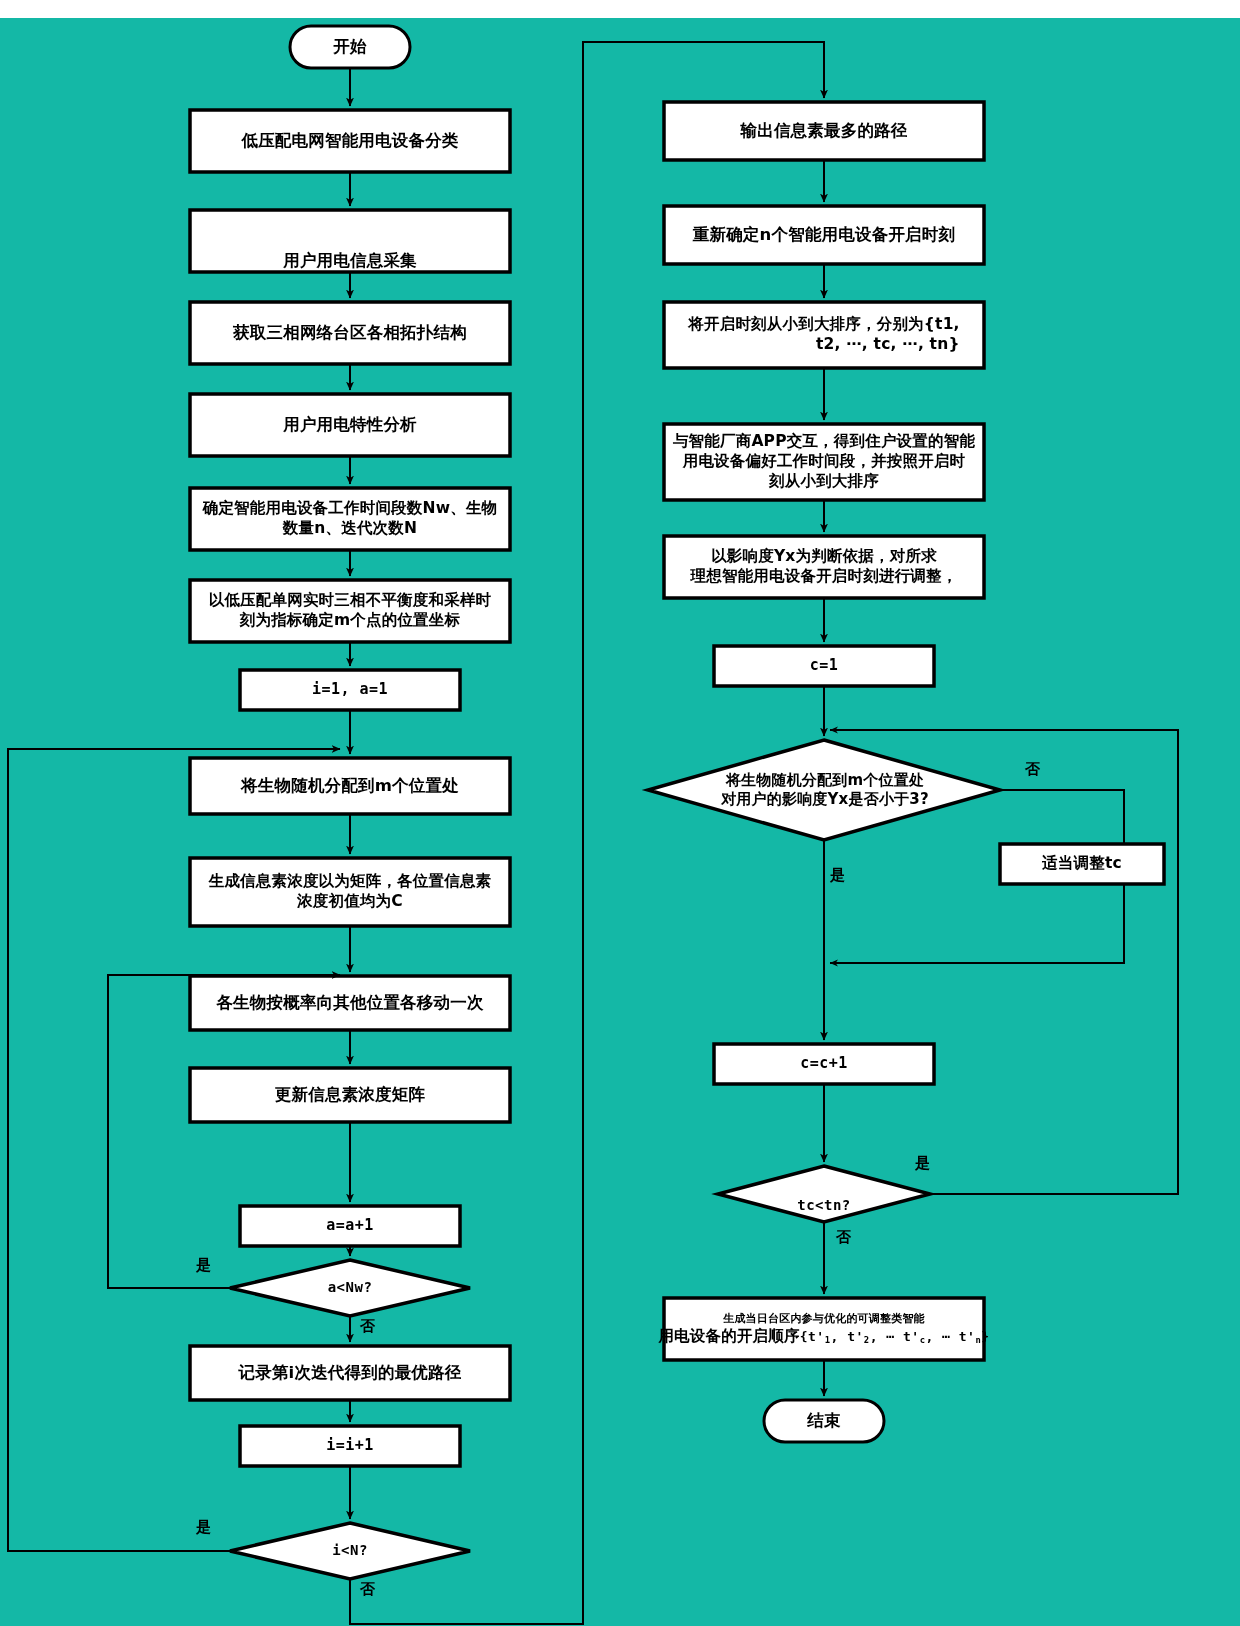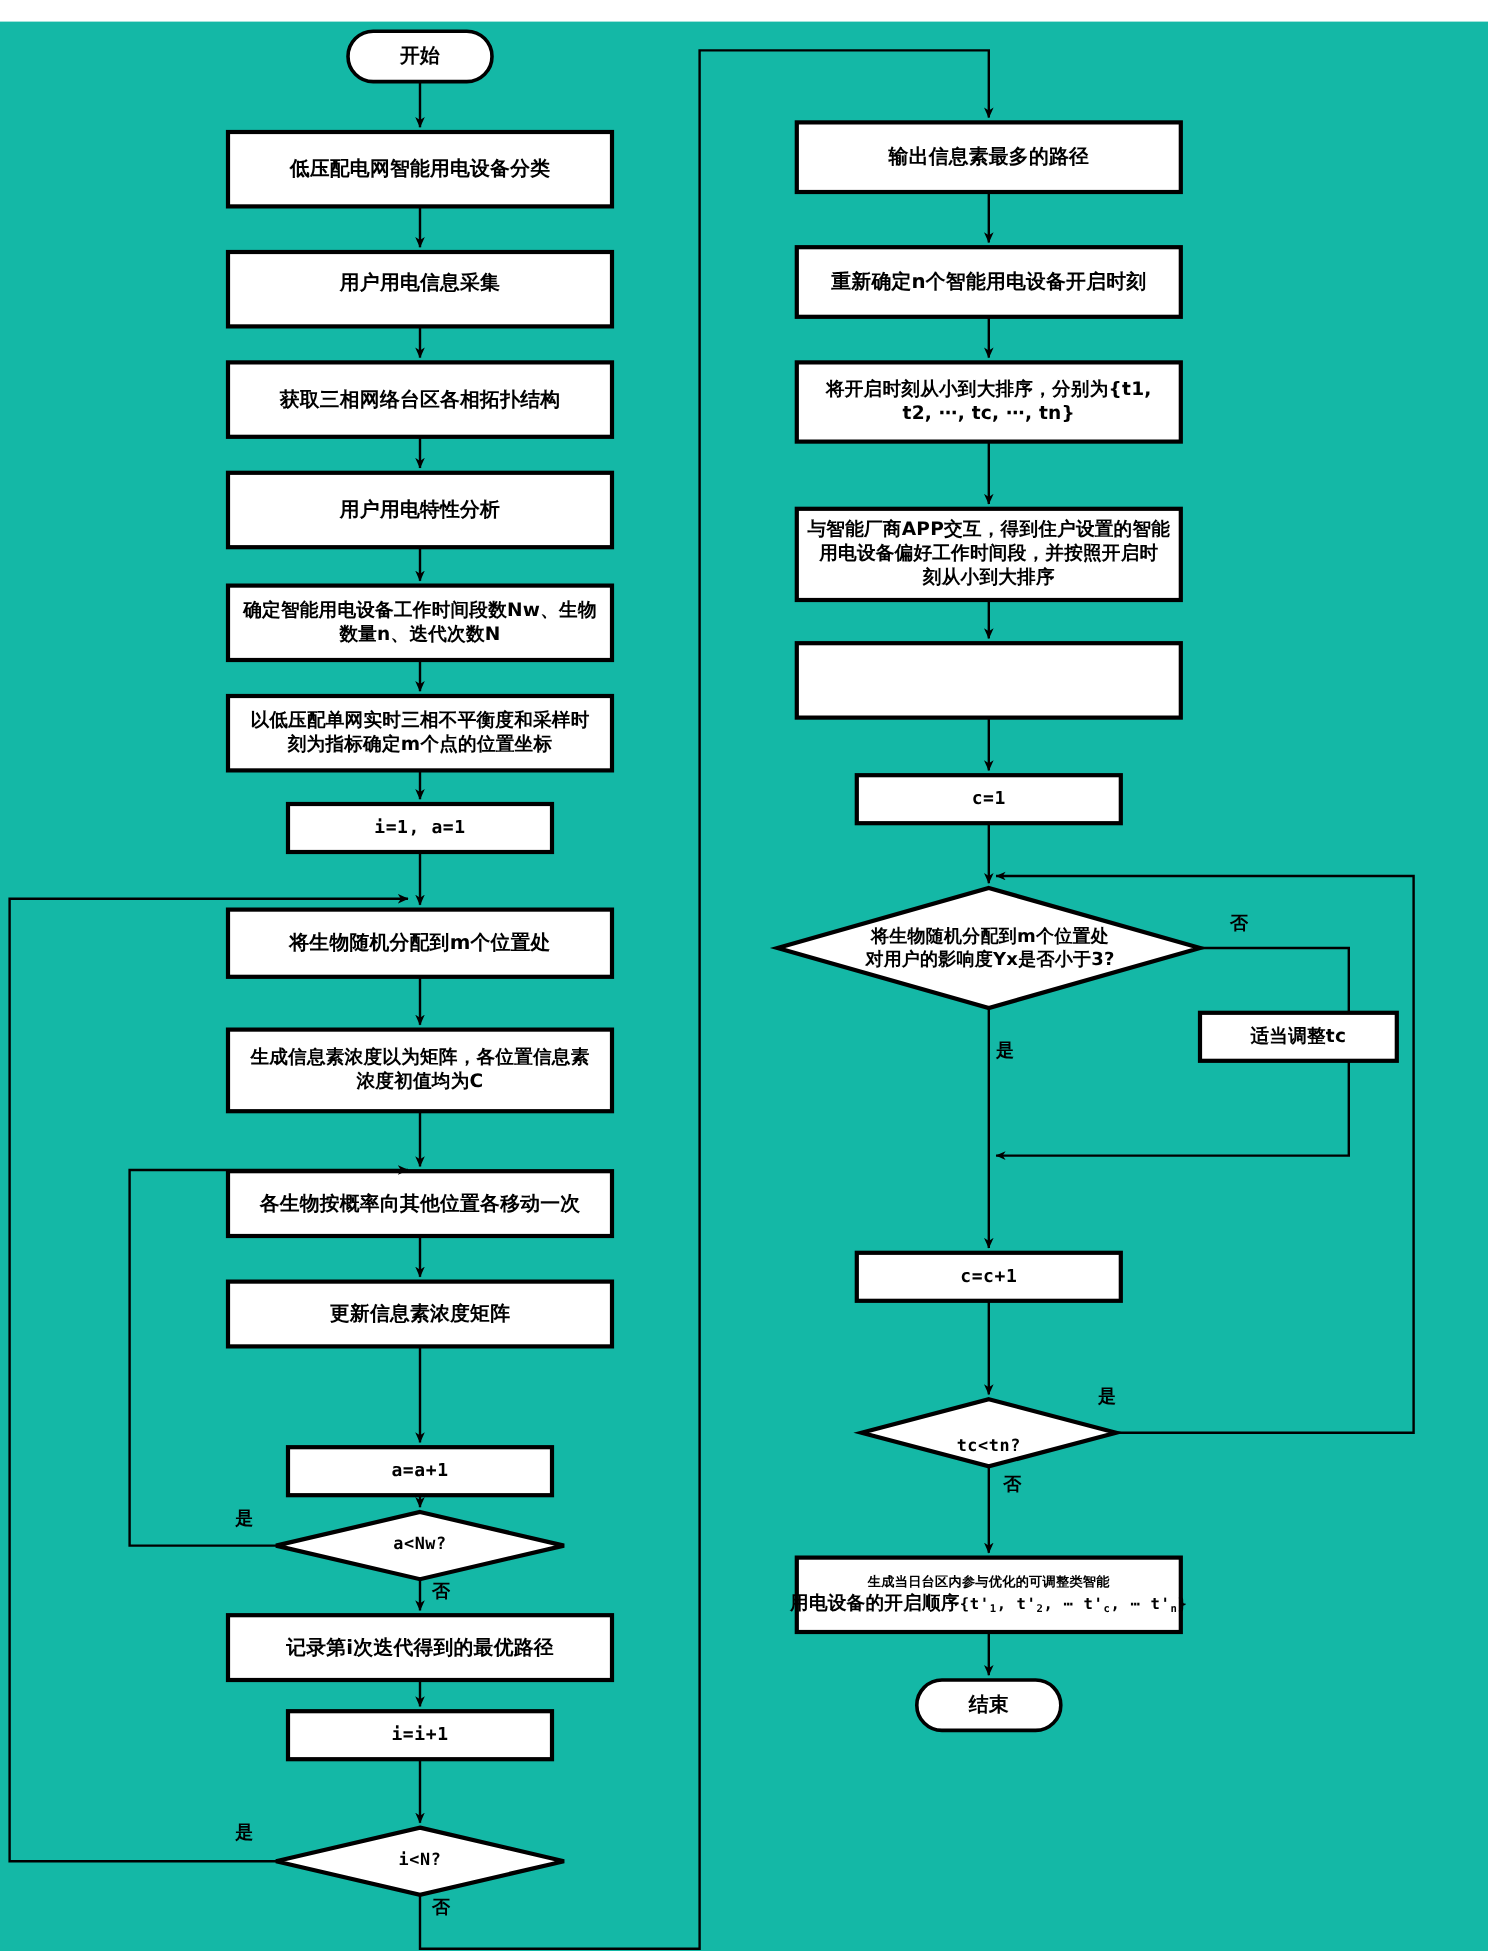--- a/index.html
+++ b/index.html
@@ -145,21 +145,21 @@
       <path d="M1124,866 L1124,945 L830,945" marker-end="url(#arrowThin)"></path>
 
       <path d="M930,1176 L1178,1176 L1178,712 L830,712" marker-end="url(#arrowThin)"></path>
     </g>
   </svg>
 
   <div class="node-text t-cjk" style="left:290px;top:8px;width:120px;height:42px;">开始</div>
 
   <div class="node-text t-cjk" style="left:190px;top:92px;width:320px;height:62px;">低压配电网智能用电设备分类</div>
 
-  <div class="node-text t-cjk" style="left:190px;top:184px;width:320px;height:68px;">用户用电信息采集</div>
+  <div class="node-text t-cjk" style="left:190px;top:209px;width:320px;height:68px;">用户用电信息采集</div>
 
   <div class="node-text t-cjk" style="left:190px;top:284px;width:320px;height:62px;">获取三相网络台区各相拓扑结构</div>
 
   <div class="node-text t-cjk" style="left:190px;top:376px;width:320px;height:62px;">用户用电特性分析</div>
 
   <div class="node-text t-cjk" style="left:192px;top:470px;width:316px;height:62px;font-size:15.5px;">确定智能用电设备工作时间段数Nw、生物
 数量n、迭代次数N</div>
 
   <div class="node-text t-cjk" style="left:192px;top:562px;width:316px;height:62px;font-size:15.5px;">以低压配单网实时三相不平衡度和采样时
 刻为指标确定m个点的位置坐标</div>
@@ -182,27 +182,29 @@
   <div class="node-text t-cjk" style="left:190px;top:1328px;width:320px;height:54px;">记录第i次迭代得到的最优路径</div>
 
   <div class="node-text t-mono" style="left:240px;top:1408px;width:220px;height:40px;">i=i+1</div>
 
   <div class="node-text t-mono" style="left:285px;top:1513px;width:130px;height:40px;font-size:14px;">i&lt;N?</div>
 
   <div class="node-text t-cjk" style="left:664px;top:84px;width:320px;height:58px;">输出信息素最多的路径</div>
 
   <div class="node-text t-cjk" style="left:664px;top:188px;width:320px;height:58px;">重新确定n个智能用电设备开启时刻</div>
 
-  <div class="node-text t-cjk" style="left:666px;top:284px;width:316px;height:66px;font-size:15.5px;">将开启时刻从小到大排序，分别为{t1,
+  <div class="node-text t-cjk" style="left:666px;top:284px;width:316px;height:66px;font-size:15.5px;text-align:right;">将开启时刻从小到大排序，分别为{t1,
 t2, ⋯, tc, ⋯, tn}</div>
 
   <div class="node-text t-cjk" style="left:666px;top:406px;width:316px;height:76px;font-size:15.5px;">与智能厂商APP交互，得到住户设置的智能
 用电设备偏好工作时间段，并按照开启时
 刻从小到大排序</div>
 
+  <div class="node-text t-cjk" style="left:666px;top:518px;width:316px;height:62px;font-size:15.5px;">以影响度Yx为判断依据，对所求
+理想智能用电设备开启时刻进行调整，</div>
 
   <div class="node-text t-mono" style="left:714px;top:628px;width:220px;height:40px;">c=1</div>
 
   <div class="node-text t-cjk" style="left:690px;top:742px;width:270px;height:60px;font-size:15px;">将生物随机分配到m个位置处
 对用户的影响度Yx是否小于3?</div>
 
   <div class="node-text t-cjk" style="left:1000px;top:826px;width:164px;height:40px;font-size:15.5px;border-radius:16px;">适当调整tc</div>
 
   <div class="node-text t-mono" style="left:714px;top:1026px;width:220px;height:40px;">c=c+1</div>
 

